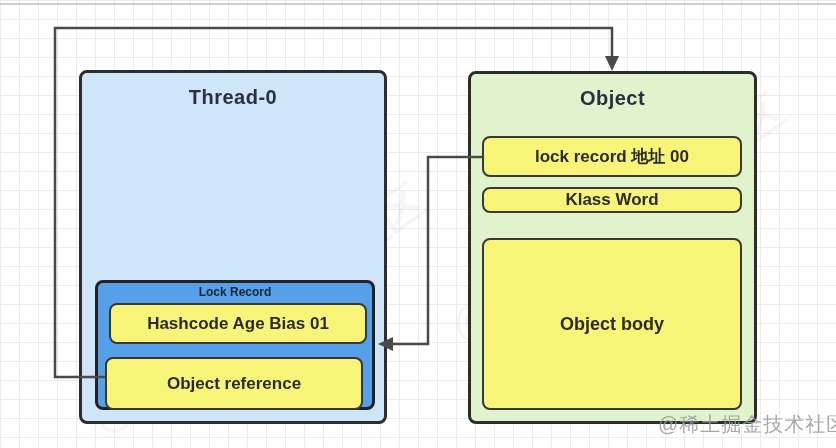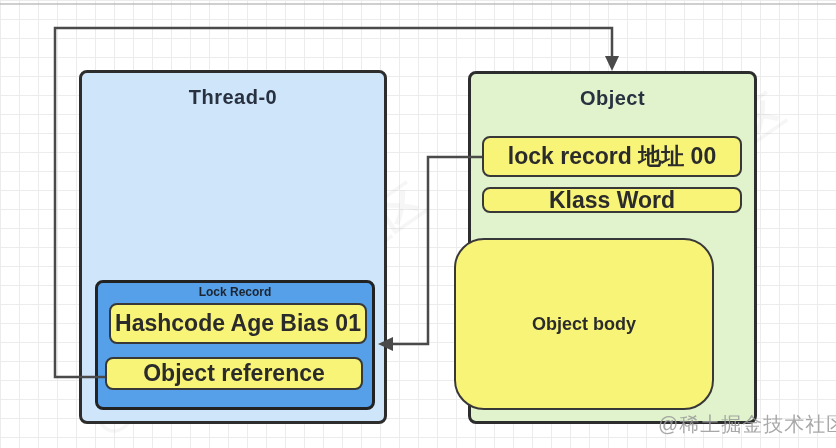--- a/index.html
+++ b/index.html
@@ -81,31 +81,31 @@
 
   .cell {
     position: absolute;
     background: var(--cell-fill, #f8f478);
     border: 2.5px solid #383838;
     border-radius: 8px;
     box-sizing: border-box;
     display: flex;
     align-items: center;
     justify-content: center;
-    font-size: 23px;
+    font-size: 17px;
     font-weight: bold;
     color: #2b2b2b;
     white-space: nowrap;
   }
 
   .cell-hashcode       { left: 109px; top: 303px; width: 258px; height: 41px; }
-  .cell-object-ref     { left: 105px; top: 357px; width: 258px; height: 33px; }
+  .cell-object-ref     { left: 105px; top: 357px; width: 258px; height: 53px; }
   .cell-lock-rec-addr  { left: 482px; top: 136px; width: 260px; height: 41px; }
   .cell-klass-word     { left: 482px; top: 187px; width: 260px; height: 26px; }
-  .cell-object-body    { left: 454px; top: 238px; width: 260px; height: 172px; font-size: 18px; border-radius: 30px; }
+  .cell-object-body    { left: 482px; top: 238px; width: 260px; height: 172px; font-size: 18px; }
 
   .connector-layer {
     position: absolute;
     left: 0; top: 0;
     width: 836px; height: 448px;
     pointer-events: none;
   }
 
   .connector-layer path {
     fill: none;

